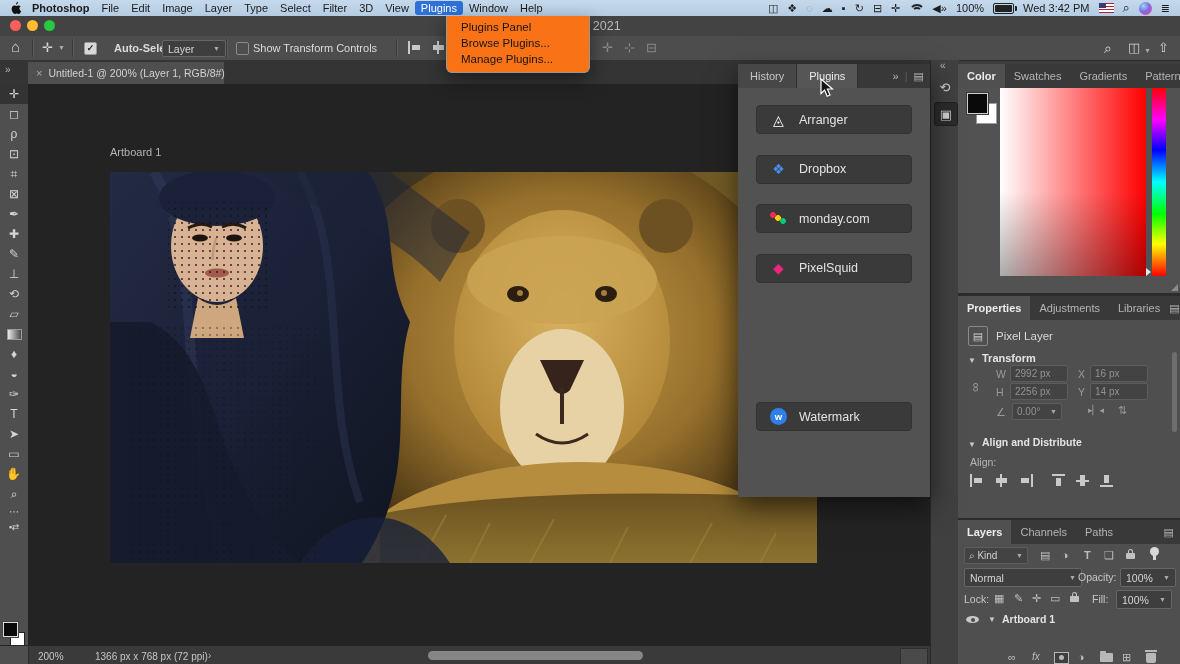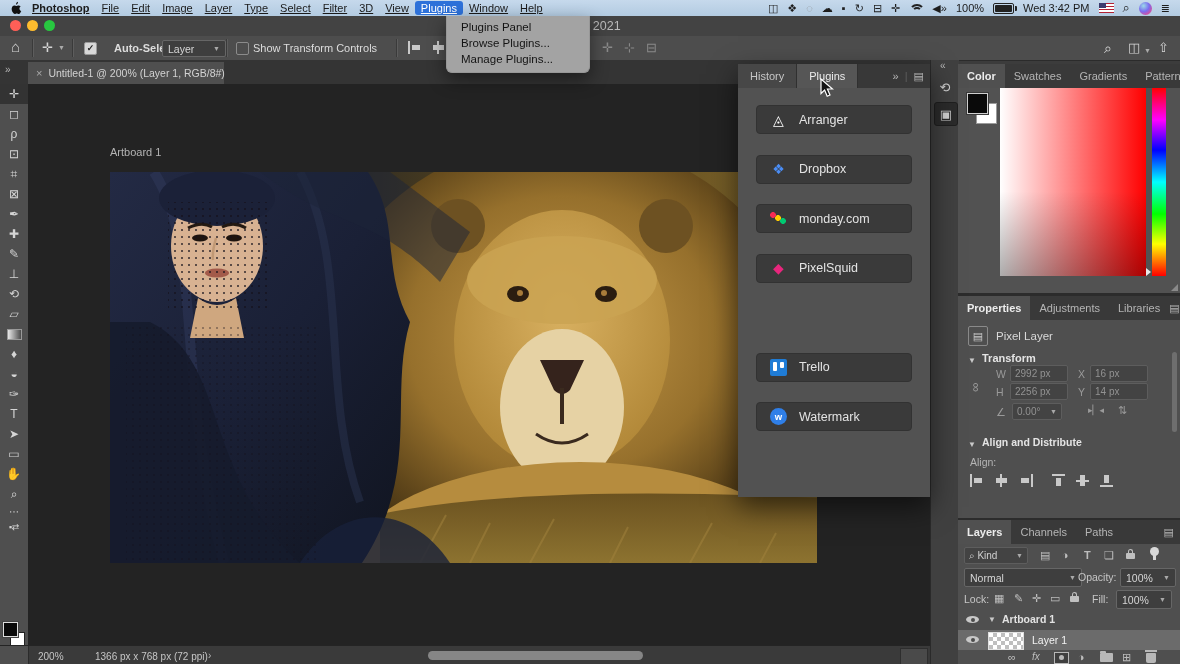--- a/index.html
+++ b/index.html
@@ -5,21 +5,21 @@
   html,body{margin:0;padding:0;}
   body{width:1180px;height:664px;position:relative;overflow:hidden;
        background:#3c3c3c;font-family:"Liberation Sans",sans-serif;
        -webkit-font-smoothing:antialiased;}
   .abs{position:absolute;}
   .nw{white-space:nowrap;}
 
   
   #menubar{left:0;top:0;width:1180px;height:16px;background:linear-gradient(#c6d9ec,#b3cbe1);
            display:flex;align-items:center;font-size:11px;color:#1b1b1b;z-index:60;}
-  .mb-item{padding:0 6px;line-height:14px;border-radius:3px;cursor:default;text-decoration:underline;}
+  .mb-item{padding:0 6px;line-height:14px;border-radius:3px;cursor:default;}
   .mb-bold{font-weight:bold;}
   .mb-active{background:#2d71d9;color:#fff;}
   #mb-right{margin-left:auto;display:flex;align-items:center;gap:9px;padding-right:10px;font-size:11px;}
   .mb-ic{font-size:11px;color:#1d1d1d;line-height:14px;}
   .batt{width:19px;height:9px;border:1px solid #222;border-radius:2px;position:relative;display:inline-block;}
   .batt::before{content:"";position:absolute;inset:1px;background:#222;border-radius:1px;}
   .batt::after{content:"";position:absolute;right:-4px;top:2px;width:2px;height:5px;background:#222;border-radius:0 1px 1px 0;}
   .flag{width:15px;height:10px;position:relative;display:inline-block;
         background:repeating-linear-gradient(#b22234 0 1.5px,#fff 1.5px 3px);}
   .flag::before{content:"";position:absolute;left:0;top:0;width:7px;height:5px;background:#3c3b6e;}
@@ -51,21 +51,21 @@
   .aln::before,.aln::after{content:"";position:absolute;background:#c9c9c9;}
   .al-l::before{left:0;top:0;width:2px;height:13px;} .al-l::after{left:4px;top:4px;width:8px;height:5px;}
   .al-ch::before{left:6px;top:0;width:2px;height:13px;} .al-ch::after{left:2px;top:4px;width:11px;height:5px;}
   .al-r::before{right:0;top:0;width:2px;height:13px;} .al-r::after{right:4px;top:4px;width:8px;height:5px;}
   .al-t::before{left:0;top:0;width:13px;height:2px;} .al-t::after{left:4px;top:4px;width:5px;height:8px;}
   .al-cv::before{left:0;top:6px;width:13px;height:2px;} .al-cv::after{left:4px;top:1px;width:5px;height:11px;}
   .al-b::before{left:0;bottom:0;width:13px;height:2px;} .al-b::after{left:4px;bottom:4px;width:5px;height:8px;}
   .dist::before{left:2px;top:1px;width:10px;height:2px;box-shadow:0 5px 0 #c9c9c9,0 10px 0 #c9c9c9;}
 
   
-  #plugins-menu{left:446px;top:16px;width:142px;background:#a3a3a3;border:1px solid #979797;border-top:none;
+  #plugins-menu{left:446px;top:16px;width:142px;background:#f97316;border:1px solid #979797;border-top:none;
      border-radius:0 0 6px 6px;box-shadow:0 7px 18px rgba(0,0,0,.45);z-index:90;padding:3px 0 5px;}
   .pm-item{font-size:11.5px;color:#141414;padding:1px 10px 1px 14px;line-height:14px;}
 
   
   #tabbar{left:0;top:60px;width:930px;height:24px;background:#343434;}
   #doctab{position:absolute;left:28px;top:2px;width:196px;height:22px;background:#4f4f4f;
           display:flex;align-items:center;font-size:10.5px;color:#d2d2d2;}
   #tab-close{color:#a9a9a9;margin:0 6px 0 8px;font-size:11px;}
 
   
@@ -505,26 +505,20 @@
       </div>
 
       <div class="pg-item" style="top: 165.5px;">
         <span class="pg-ic ic-pixelsquid">
           <i class="pg-ic-t">◆</i>
         </span>
         <span class="pg-label">PixelSquid</span>
       </div>
 
 
-      <div class="pg-item" style="top: 264.5px;">
-        <span class="pg-ic ic-trello">
-          <i class="pg-ic-t"></i>
-        </span>
-        <span class="pg-label">Trello</span>
-      </div>
 
       <div class="pg-item" style="top: 314px;">
         <span class="pg-ic ic-watermark">
           <i class="pg-ic-t">w</i>
         </span>
         <span class="pg-label">Watermark</span>
       </div>
 
   </div>
 </div>
@@ -635,25 +629,20 @@
   <span class="abs" style="left:134px;top:73px;font-size:10.5px;color:#c6c6c6;text-align:center;">Fill:</span>
   <span class="ddl" style="left:158px;top:70px;width:44px;height:17px;">
     <span>100%</span>
       <span class="chev">▼</span>
   </span>
   <div class="abs" style="left:0;top:90px;width:222px;height:20px;">
     <span class="eye" style="left:8px;top:3px;"></span>
     <span class="abs" style="left:30px;top:5px;font-size:8px;color:#c9c9c9;">▼</span>
     <span class="abs nw" style="left:44px;top:3px;font-size:10.5px;font-weight:bold;color:#e2e2e2;">Artboard 1</span>
   </div>
-  <div class="abs" style="left:0;top:110px;width:222px;height:20px;background:#6b6b6b;">
-    <span class="eye" style="left:8px;top:3px;"></span>
-    <span class="abs checker" style="left:30px;top:2px;width:34px;height:16px;border:1px solid #e0e0e0;"></span>
-    <span class="abs nw" style="left:74px;top:4px;font-size:10.5px;color:#f2f2f2;">Layer 1</span>
-  </div>
   <div class="abs" style="left:0;top:130px;width:222px;height:14px;">
     <span class="small-ic" style="left:50px;top:0;transform:rotate(0deg);">∞</span>
     <span class="small-ic" style="left:74px;top:0;font-style:italic;font-size:10px;">fx</span>
     <span class="maskic" style="left:96px;top:2px;"></span>
     <span class="small-ic" style="left:120px;top:0;">◑</span>
     <span class="folder" style="left:142px;top:3px;"></span>
     <span class="small-ic" style="left:164px;top:0;">⊞</span>
     <span class="trash" style="left:188px;top:3px;"></span>
   </div>
 </div>

